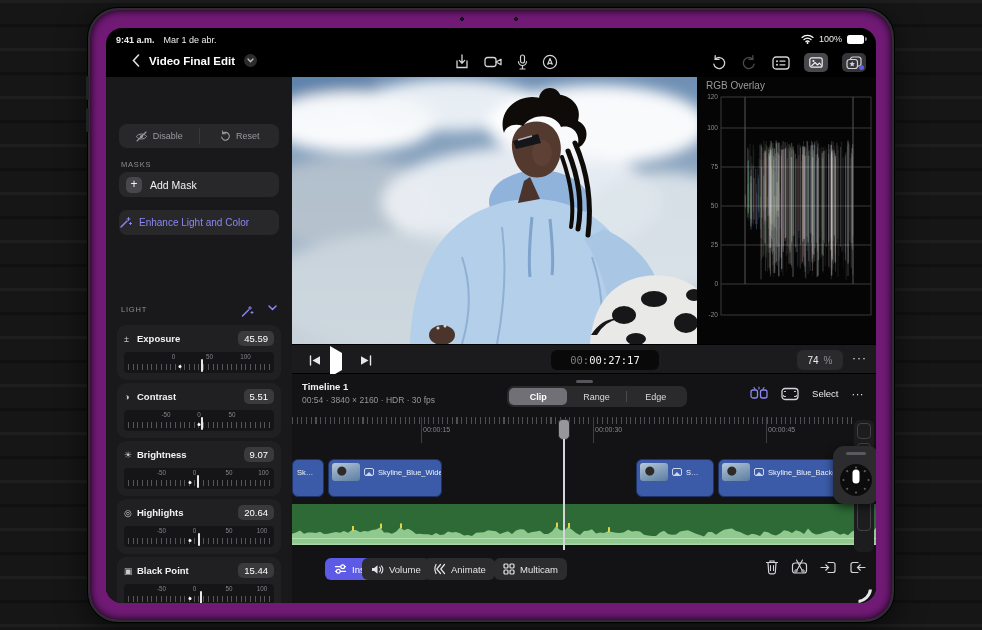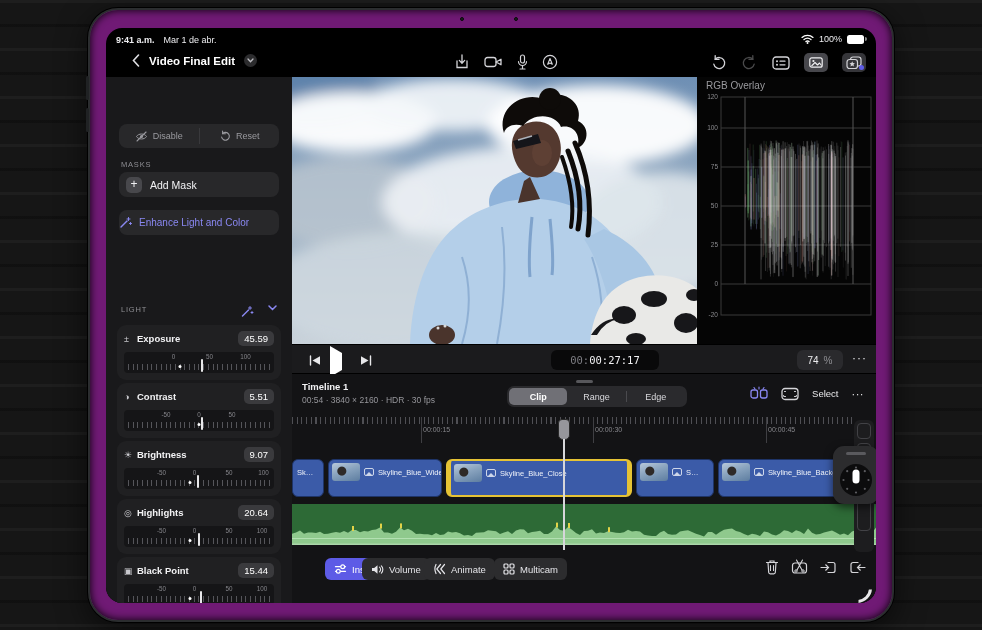--- a/index.html
+++ b/index.html
@@ -789,25 +789,20 @@
 
         <div class="track-video">
           <div class="clip" style="left:0;width:32px">
             <span class="clip-lab">Sk…</span>
           </div>
           <div class="clip" style="left:36px;width:114px">
             <span class="thumb"></span>
             <span class="imgicon"></span>
             <span class="clip-lab">Skyline_Blue_Wide</span>
           </div>
-          <div class="clip sel" style="left:154px;width:186px">
-            <span class="thumb"></span>
-            <span class="imgicon"></span>
-            <span class="clip-lab">Skyline_Blue_Close</span>
-          </div>
           <div class="clip" style="left:344px;width:78px">
             <span class="thumb"></span>
             <span class="imgicon"></span>
             <span class="clip-lab">S…</span>
           </div>
           <div class="clip" style="left:426px;width:134px">
             <span class="thumb"></span>
             <span class="imgicon"></span>
             <span class="clip-lab">Skyline_Blue_Backgrou</span>
           </div>

